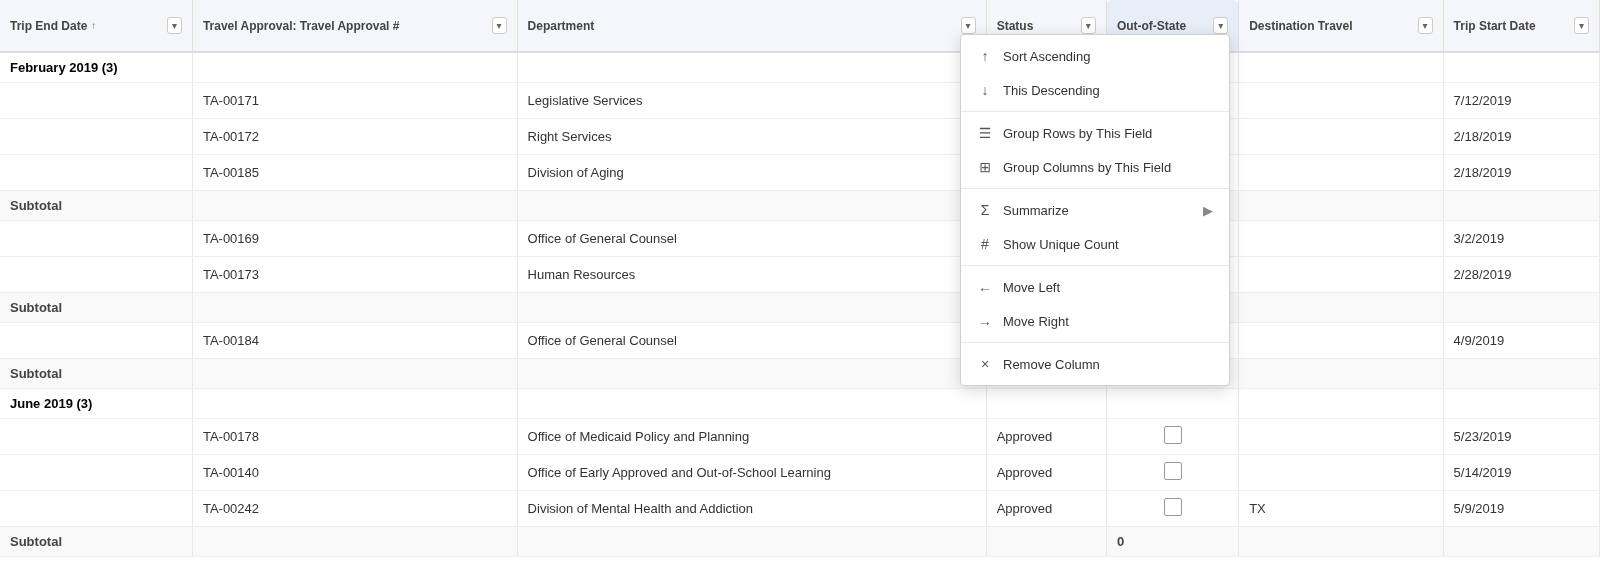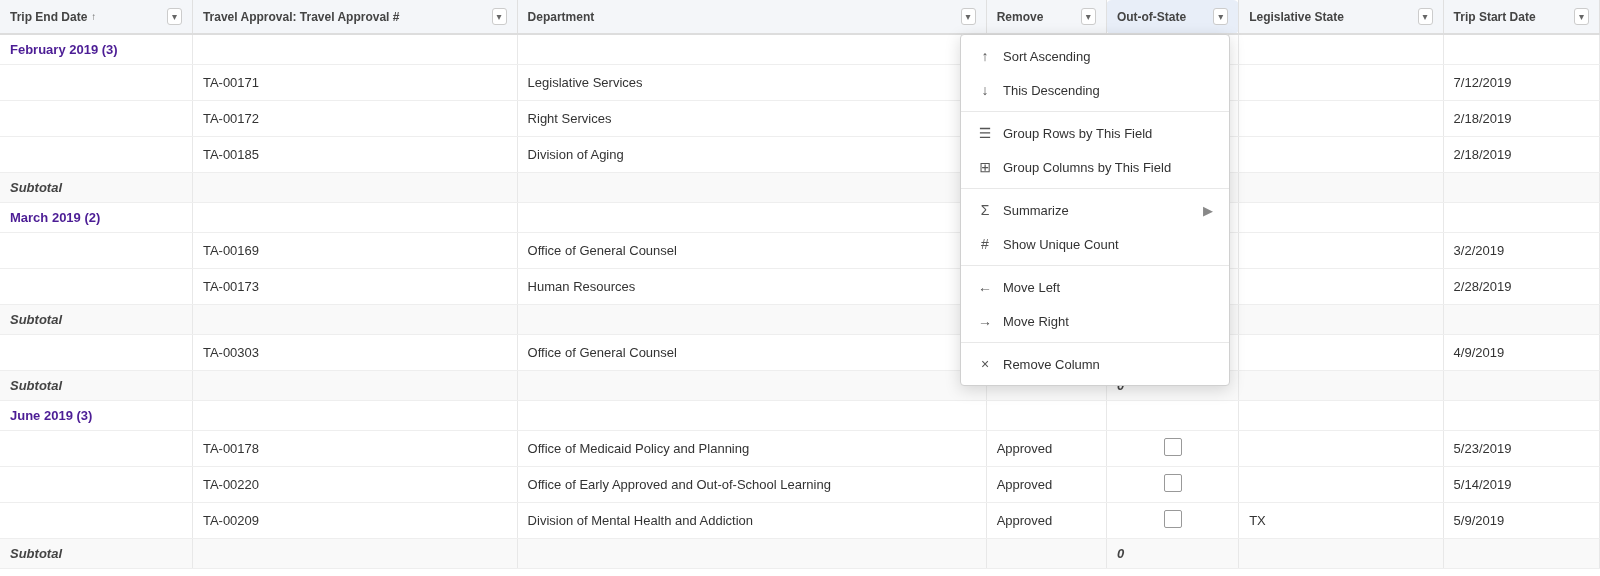--- a/index.html
+++ b/index.html
@@ -17,21 +17,21 @@
     table {
       width: 100%;
       border-collapse: collapse;
       table-layout: fixed;
     }
     thead tr {
       background: #f4f6f9;
       border-bottom: 2px solid #ddd;
     }
     th {
-      padding: 8px 10px;
+      padding: 17px 10px;
       text-align: left;
       font-weight: 600;
       font-size: 12px;
       color: #444;
       border-right: 1px solid #e0e0e0;
       position: relative;
       white-space: nowrap;
       overflow: hidden;
       margin-left: 20px;
     }
@@ -58,27 +58,26 @@
       padding: 7px 10px;
       border-right: 1px solid #e8e8e8;
       border-bottom: 1px solid #eeeeee;
       vertical-align: middle;
       overflow: hidden;
       white-space: nowrap;
     }
     tr.group-header td {
       font-weight: 700;
       background: #fff;
-      color: #4c1d95;
+      color: #000000;
     }
     tr.subtotal-row td {
       font-weight: 600;
       background: #f9f9f9;
       color: #444;
-      font-style: italic;
     }
     tr.data-row td {
       background: #fff;
       color: #333;
     }
     .checkbox-cell {
       width: 18px;
       height: 18px;
       border: 1.5px solid #999;
       display: inline-block;
@@ -166,33 +165,33 @@
           </div>
         </th>
         <th>
           <div class="th-inner">
             <span>Department</span>
             <button class="dropdown-btn">▾</button>
           </div>
         </th>
         <th>
           <div class="th-inner">
-            <span>Remove</span>
+            <span>Status</span>
             <button class="dropdown-btn">▾</button>
           </div>
         </th>
         <th class="out-of-state-header">
           <div class="th-inner">
             <span>Out-of-State</span>
             <button class="dropdown-btn">▾</button>
           </div>
         </th>
         <th>
           <div class="th-inner">
-            <span>Legislative State</span>
+            <span>Destination Travel</span>
             <button class="dropdown-btn">▾</button>
           </div>
         </th>
         <th>
           <div class="th-inner">
             <span>Trip Start Date</span>
             <button class="dropdown-btn">▾</button>
           </div>
         </th>
       </tr>
@@ -236,29 +235,20 @@
     </tr>
         <tr class="subtotal-row">
       <td>Subtotal</td>
       <td></td>
       <td></td>
       <td></td>
       <td>0</td>
       <td></td>
       <td></td>
     </tr>
-        <tr class="group-header">
-    <td>March 2019 (2)</td>
-    <td></td>
-    <td></td>
-    <td></td>
-    <td></td>
-    <td></td>
-    <td></td>
-  </tr>
         <tr class="data-row">
       <td></td>
       <td>TA-00169</td>
       <td>Office of General Counsel</td>
       <td>Approved</td>
       <td style="text-align:center;"><span class="checkbox-cell"></span></td>
       <td></td>
       <td>3/2/2019</td>
     </tr>
         <tr class="data-row">
@@ -274,21 +264,21 @@
       <td>Subtotal</td>
       <td></td>
       <td></td>
       <td></td>
       <td>0</td>
       <td></td>
       <td></td>
     </tr>
         <tr class="data-row">
       <td></td>
-      <td>TA-00303</td>
+      <td>TA-00184</td>
       <td>Office of General Counsel</td>
       <td>Approved</td>
       <td style="text-align:center;"><span class="checkbox-cell"></span></td>
       <td></td>
       <td>4/9/2019</td>
     </tr>
         <tr class="subtotal-row">
       <td>Subtotal</td>
       <td></td>
       <td></td>
@@ -310,30 +300,30 @@
       <td></td>
       <td>TA-00178</td>
       <td>Office of Medicaid Policy and Planning</td>
       <td>Approved</td>
       <td style="text-align:center;"><span class="checkbox-cell"></span></td>
       <td></td>
       <td>5/23/2019</td>
     </tr>
         <tr class="data-row">
       <td></td>
-      <td>TA-00220</td>
+      <td>TA-00140</td>
       <td>Office of Early Approved and Out-of-School Learning</td>
       <td>Approved</td>
       <td style="text-align:center;"><span class="checkbox-cell"></span></td>
       <td></td>
       <td>5/14/2019</td>
     </tr>
         <tr class="data-row">
       <td></td>
-      <td>TA-00209</td>
+      <td>TA-00242</td>
       <td>Division of Mental Health and Addiction</td>
       <td>Approved</td>
       <td style="text-align:center;"><span class="checkbox-cell"></span></td>
       <td>TX</td>
       <td>5/9/2019</td>
     </tr>
         <tr class="subtotal-row">
       <td>Subtotal</td>
       <td></td>
       <td></td>

